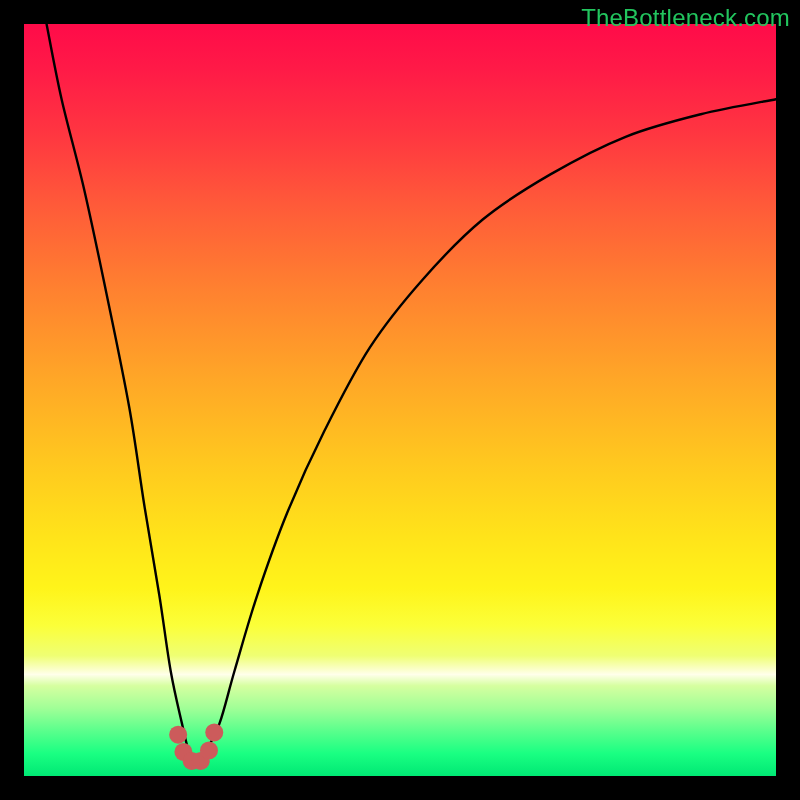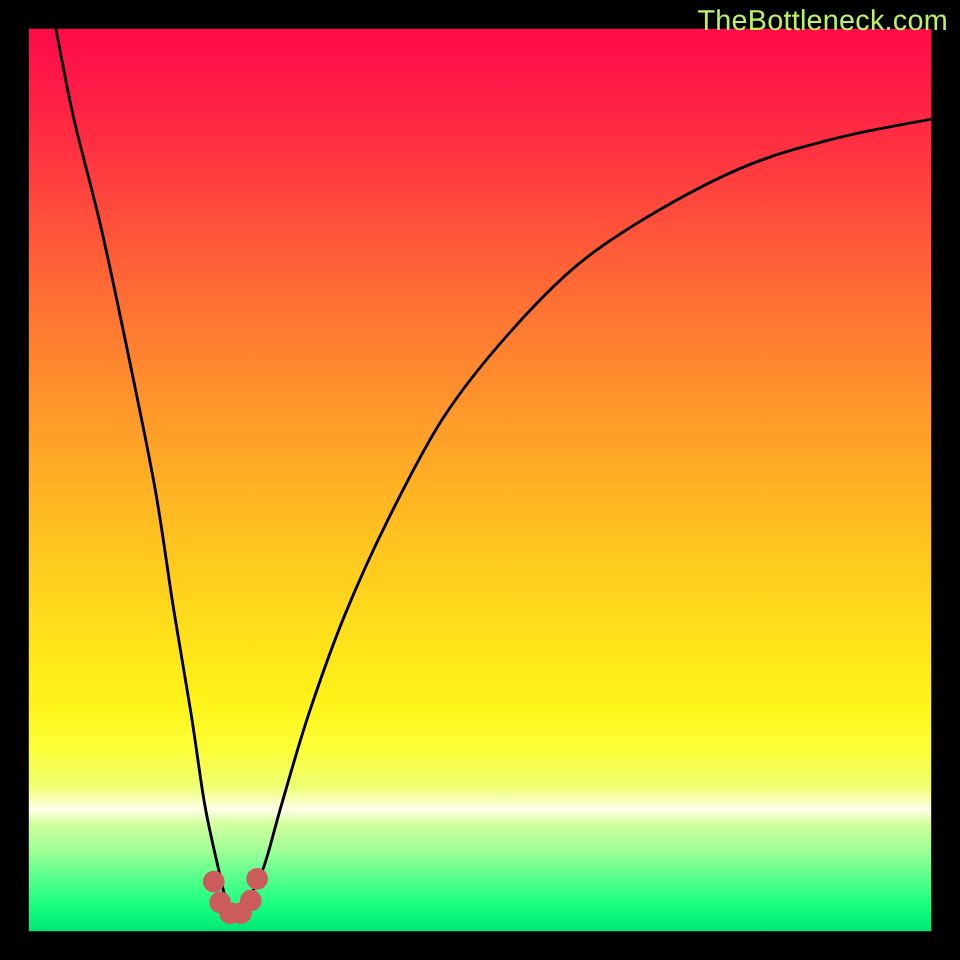--- a/index.html
+++ b/index.html
@@ -34,21 +34,21 @@
       #a0ff97 91%,
       #5aff8c 94%,
       #1aff82 97%,
       #00e874 100%
     );
   }
   .watermark {
     position: absolute;
     top: 4px;
     right: 10px;
-    color: #bef264;
+    color: #22c55e;
     font-size: 24px;
     font-weight: 500;
     letter-spacing: 0.2px;
     z-index: 10;
   }
   svg.curve {
     position: absolute;
     left: 24px;
     top: 24px;
     width: 752px;

